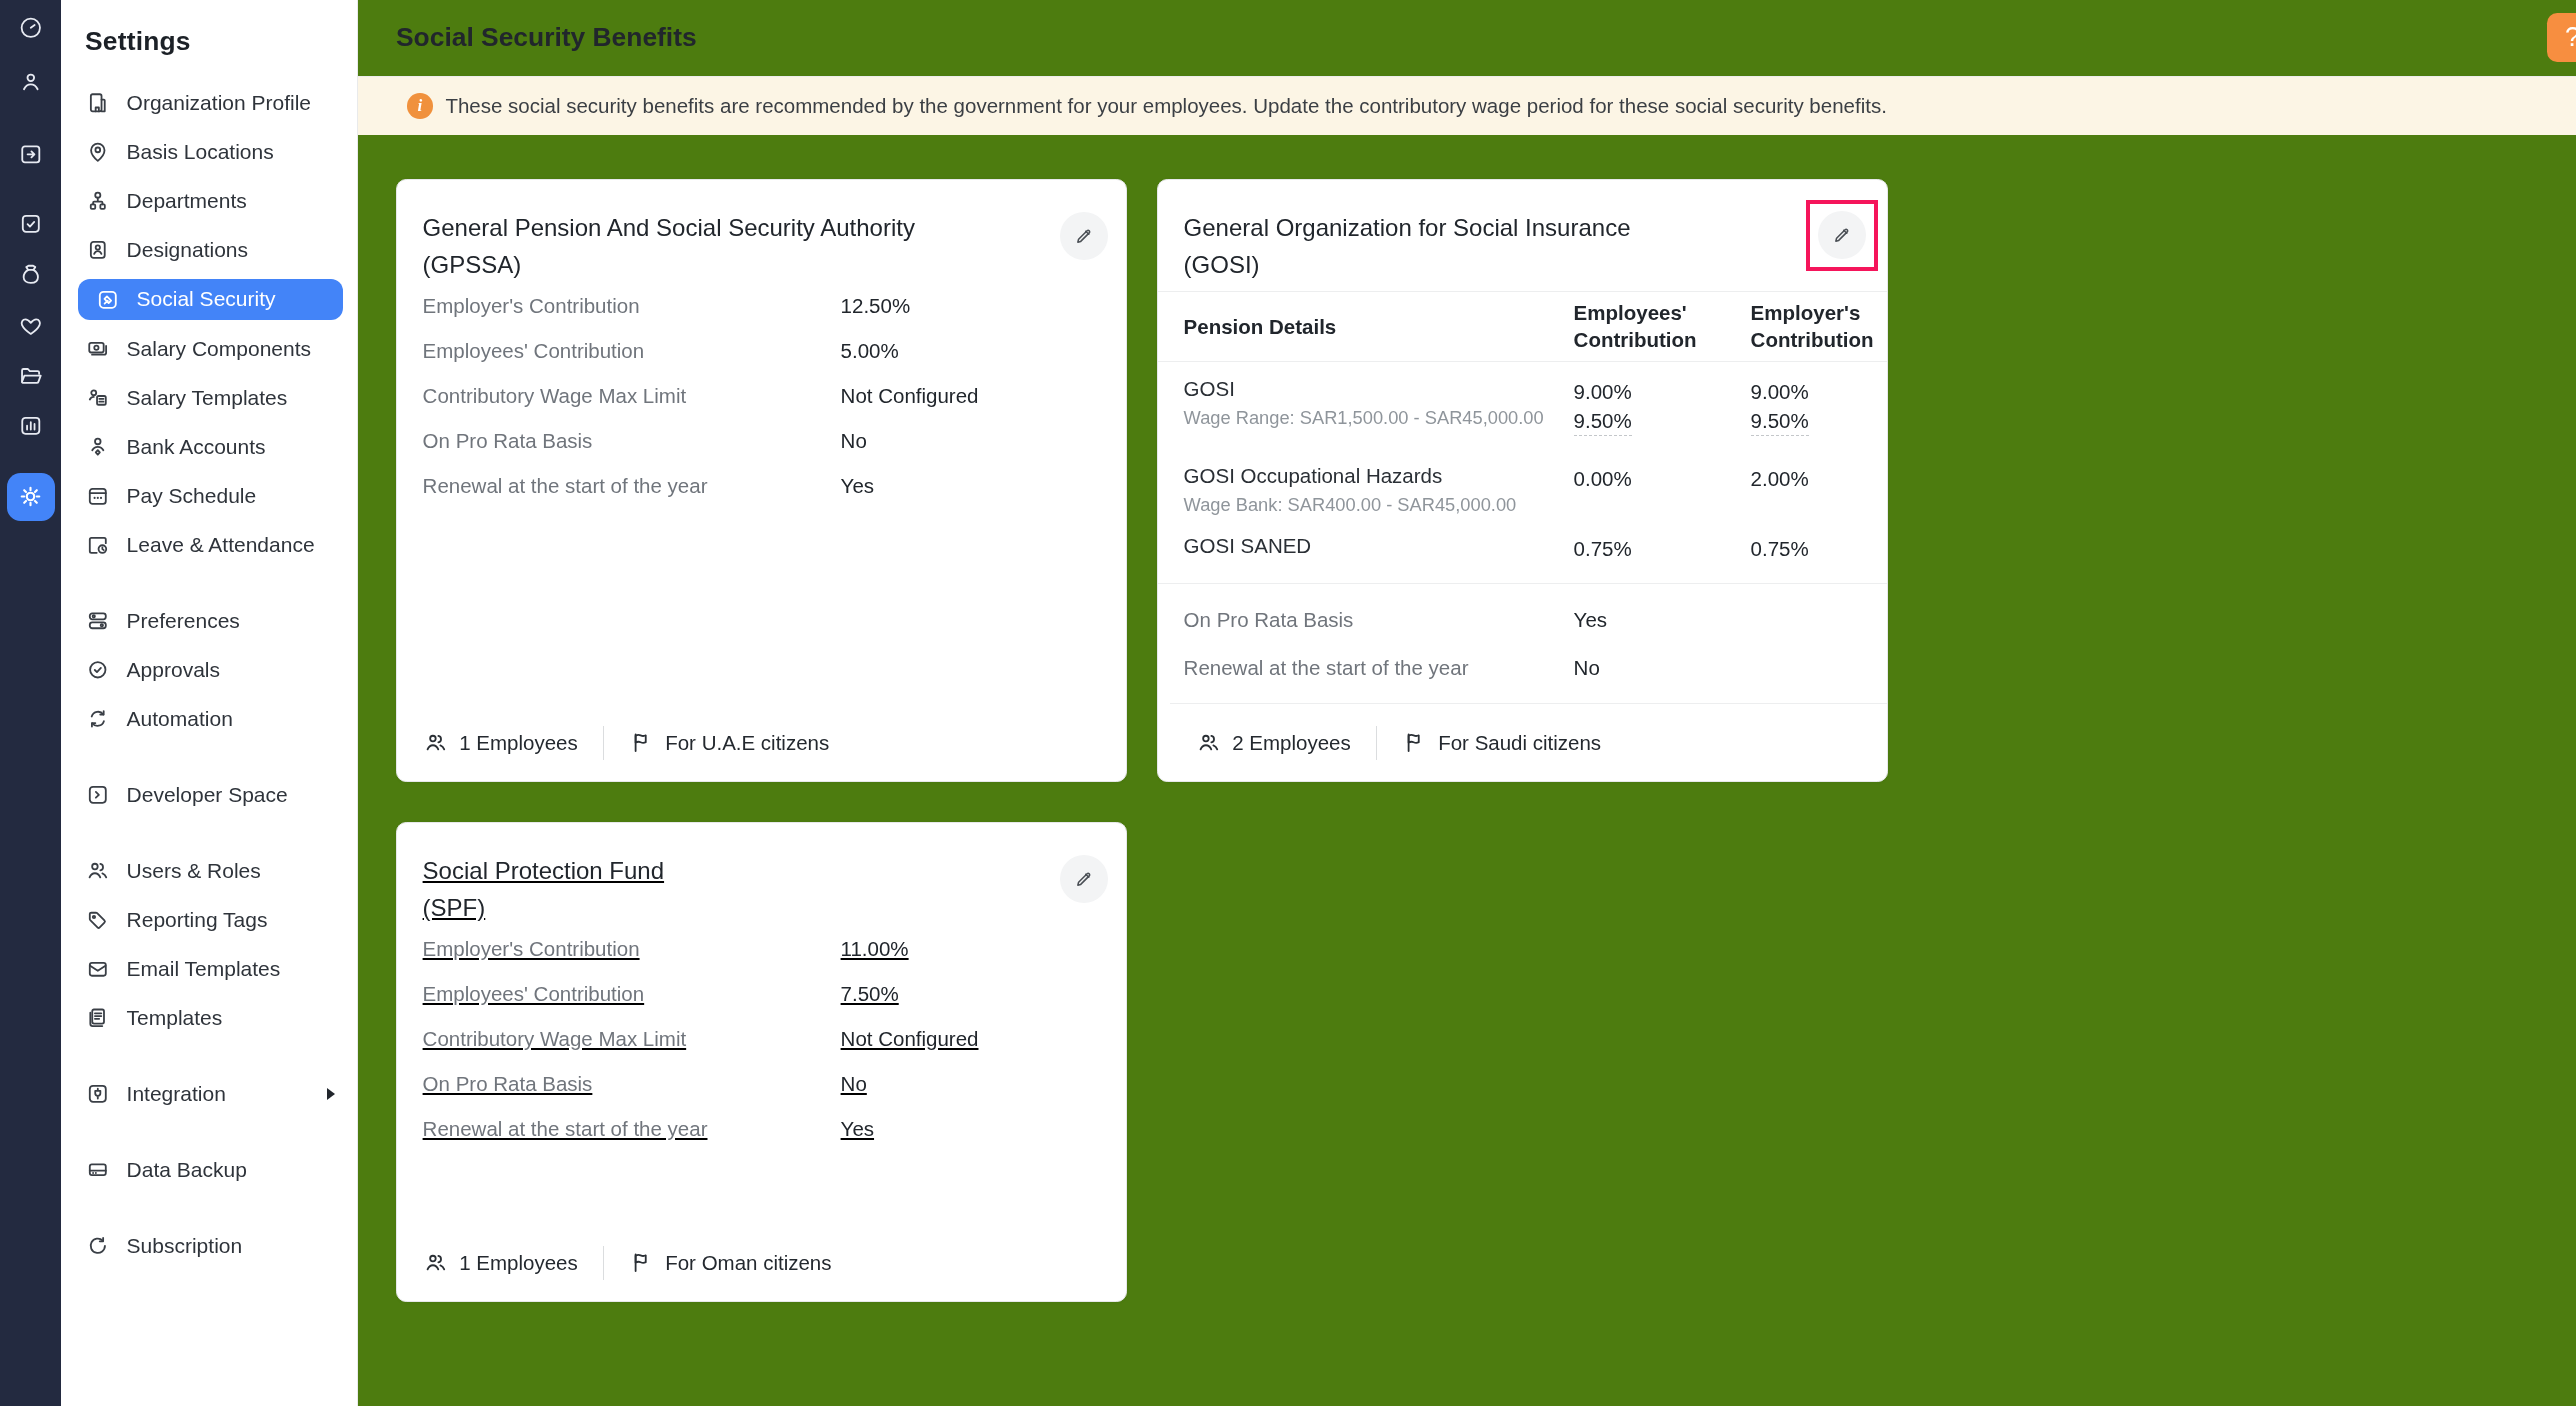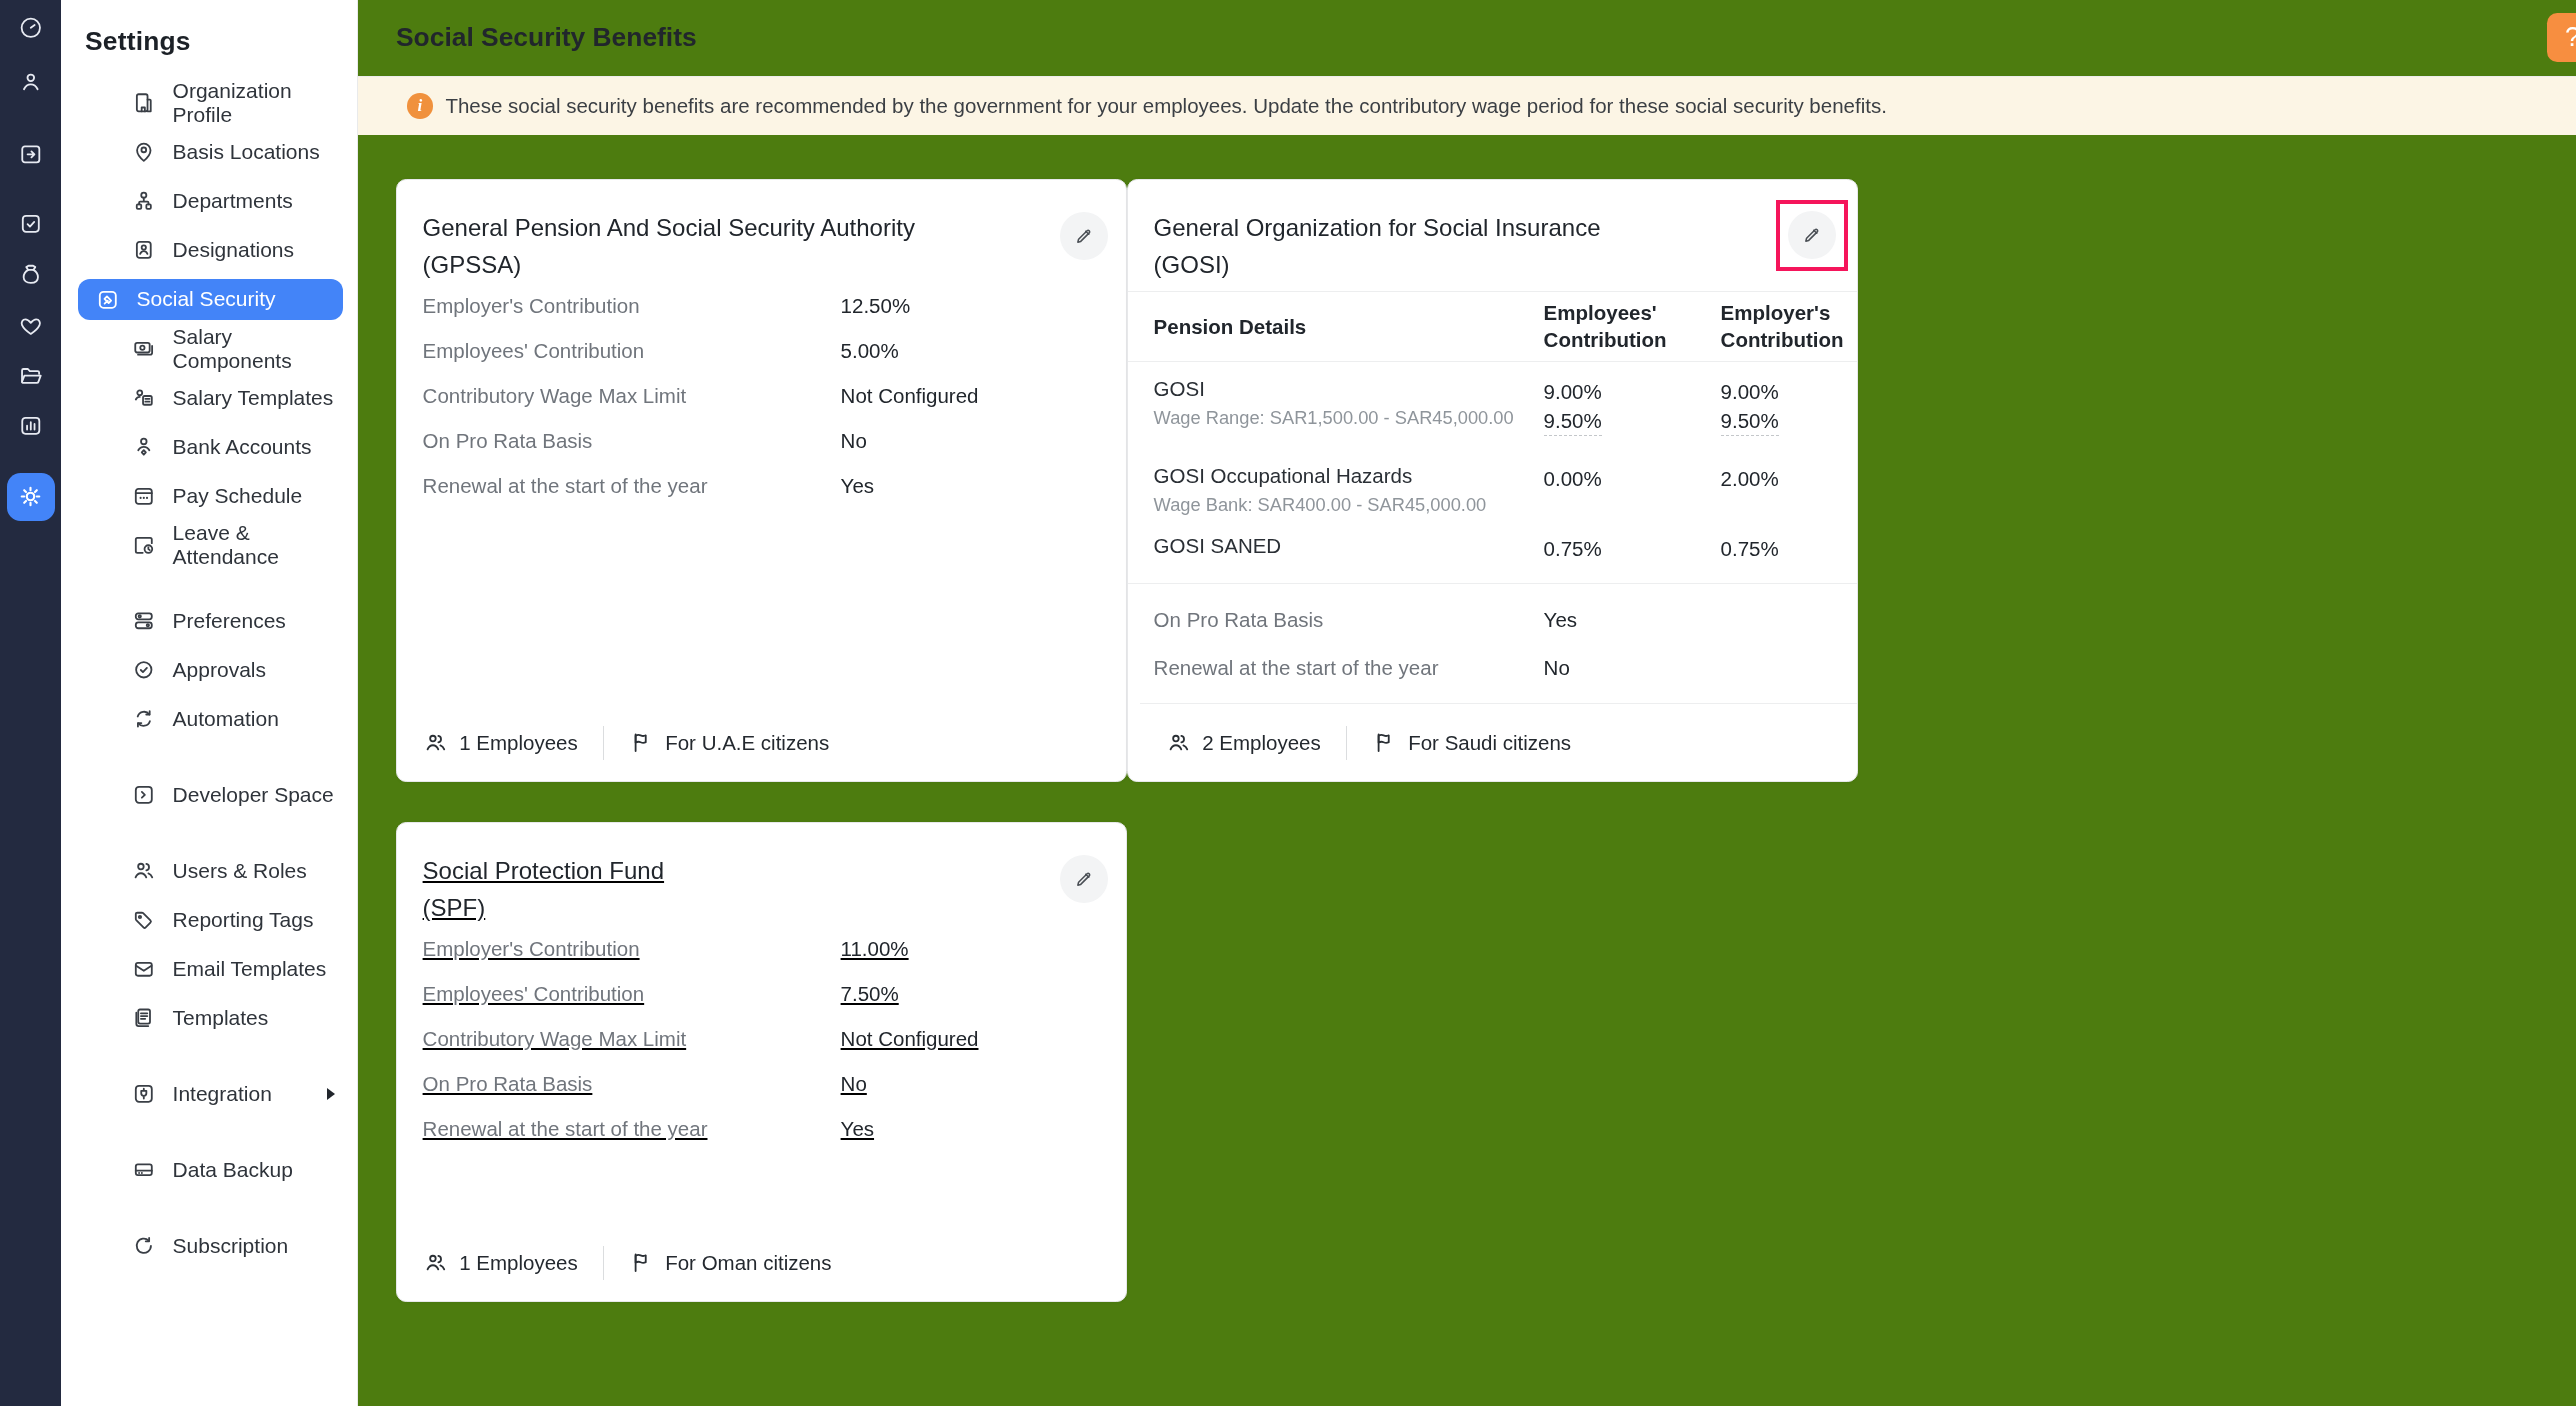--- a/index.html
+++ b/index.html
@@ -11,38 +11,38 @@
   .rail-items { display:flex; flex-direction:column; align-items:center; }
   .rico { width:29px; height:29px; color:#E7EAF2; display:flex; align-items:center; justify-content:center; }
   .rico svg { width:25.6px; height:25.6px; }
   .rail-active { width:48px; height:48px; border-radius:13.6px; background:#4384F8; display:flex; align-items:center; justify-content:center; color:#fff; }
   .rail-active svg { width:27px; height:27px; }
 
   
   .nav { position:absolute; left:61px; top:0; width:297px; height:1406px; background:#fff; border-right:0.9px solid #E9EAEB; z-index:4; }
   .nav-title { padding:25.6px 0 0 24px; font-size:26.4px; font-weight:700; color:#1C2127; letter-spacing:0.2px; }
   .nav-list { padding-top:22px; }
-  .nav-item { position:relative; height:49px; display:flex; align-items:center; gap:16px; padding-left:34px; font-size:21px; color:#2F343B; cursor:pointer;margin-left:36px; }
+  .nav-item { position:relative; height:49px; display:flex; align-items:center; gap:16px; padding-left:24px; font-size:21px; color:#2F343B; cursor:pointer; }
   .nav-item .nico { width:25.6px; height:25.6px; color:#3A3F46; flex:0 0 25.6px; }
   .nav-item.active { height:41px; margin:4.3px 13.6px 4.3px 17px; padding-left:17px; border-radius:12px; background:#4384F8; color:#fff; font-weight:500; }
   .nav-item.active .nico { color:#fff; }
   .nav-gap { height:27px; }
   .chev { position:absolute; right:22px; width:0; height:0; border-left:8.5px solid #21262C; border-top:6px solid transparent; border-bottom:6px solid transparent; }
 
   
   .main { position:absolute; left:358px; top:0; right:0; height:1406px; background:#4d7c0f; }
   .main-header { position:relative; height:77px; border-bottom:0.9px solid #ECECEC; }
   .page-title { position:absolute; left:38px; top:22px; font-size:26.4px; font-weight:600; color:#21262C; }
   .help-btn { position:absolute; right:-22px; top:12.8px; width:51px; height:49px; border-radius:10.2px; background:#F78E40; color:#fff; font-size:27px; font-weight:500; display:flex; align-items:center; justify-content:center; cursor:pointer; }
   .banner { height:58px; background:#FCF5E5; display:flex; align-items:center; padding-left:49px; gap:12.8px; }
   .banner-ico { width:25.6px; height:25.6px; border-radius:50%; background:#F0913D; color:#fff; font-size:17px; font-weight:700; font-style:italic; display:flex; align-items:center; justify-content:center; font-family:"Liberation Serif", serif; flex:0 0 25.6px; }
   .banner-text { font-size:20.5px; color:#3B3F44; }
 
   .content { padding:44px 0 0 38px; }
-  .cards { display:flex; align-items:flex-start; }
+  .cards { display:flex; gap:30px; align-items:flex-start; }
   .col-a { display:flex; flex-direction:column; gap:40px; width:731px; }
   .card { position:relative; width:731px; background:#fff; border:0.9px solid #E7E8EA; border-radius:10.2px; box-shadow:0 0.9px 2.6px rgba(25,39,60,.05); }
   .card.tall { height:603px; }
   .card.short { height:480px;text-decoration:underline; }
   .card-pad { padding:29px 25.6px 0 25.6px; }
   .card-title { font-size:24px; line-height:37px; font-weight:500; color:#21262C; max-width:563px; }
   .card-title span { display:block; }
 
   .edit-btn { width:48px; height:48px; border-radius:50%; background:#F3F4F5; display:flex; align-items:center; justify-content:center; color:#4A4F55; cursor:pointer; }
   .edit-abs { position:absolute; top:32px; right:18px; }

